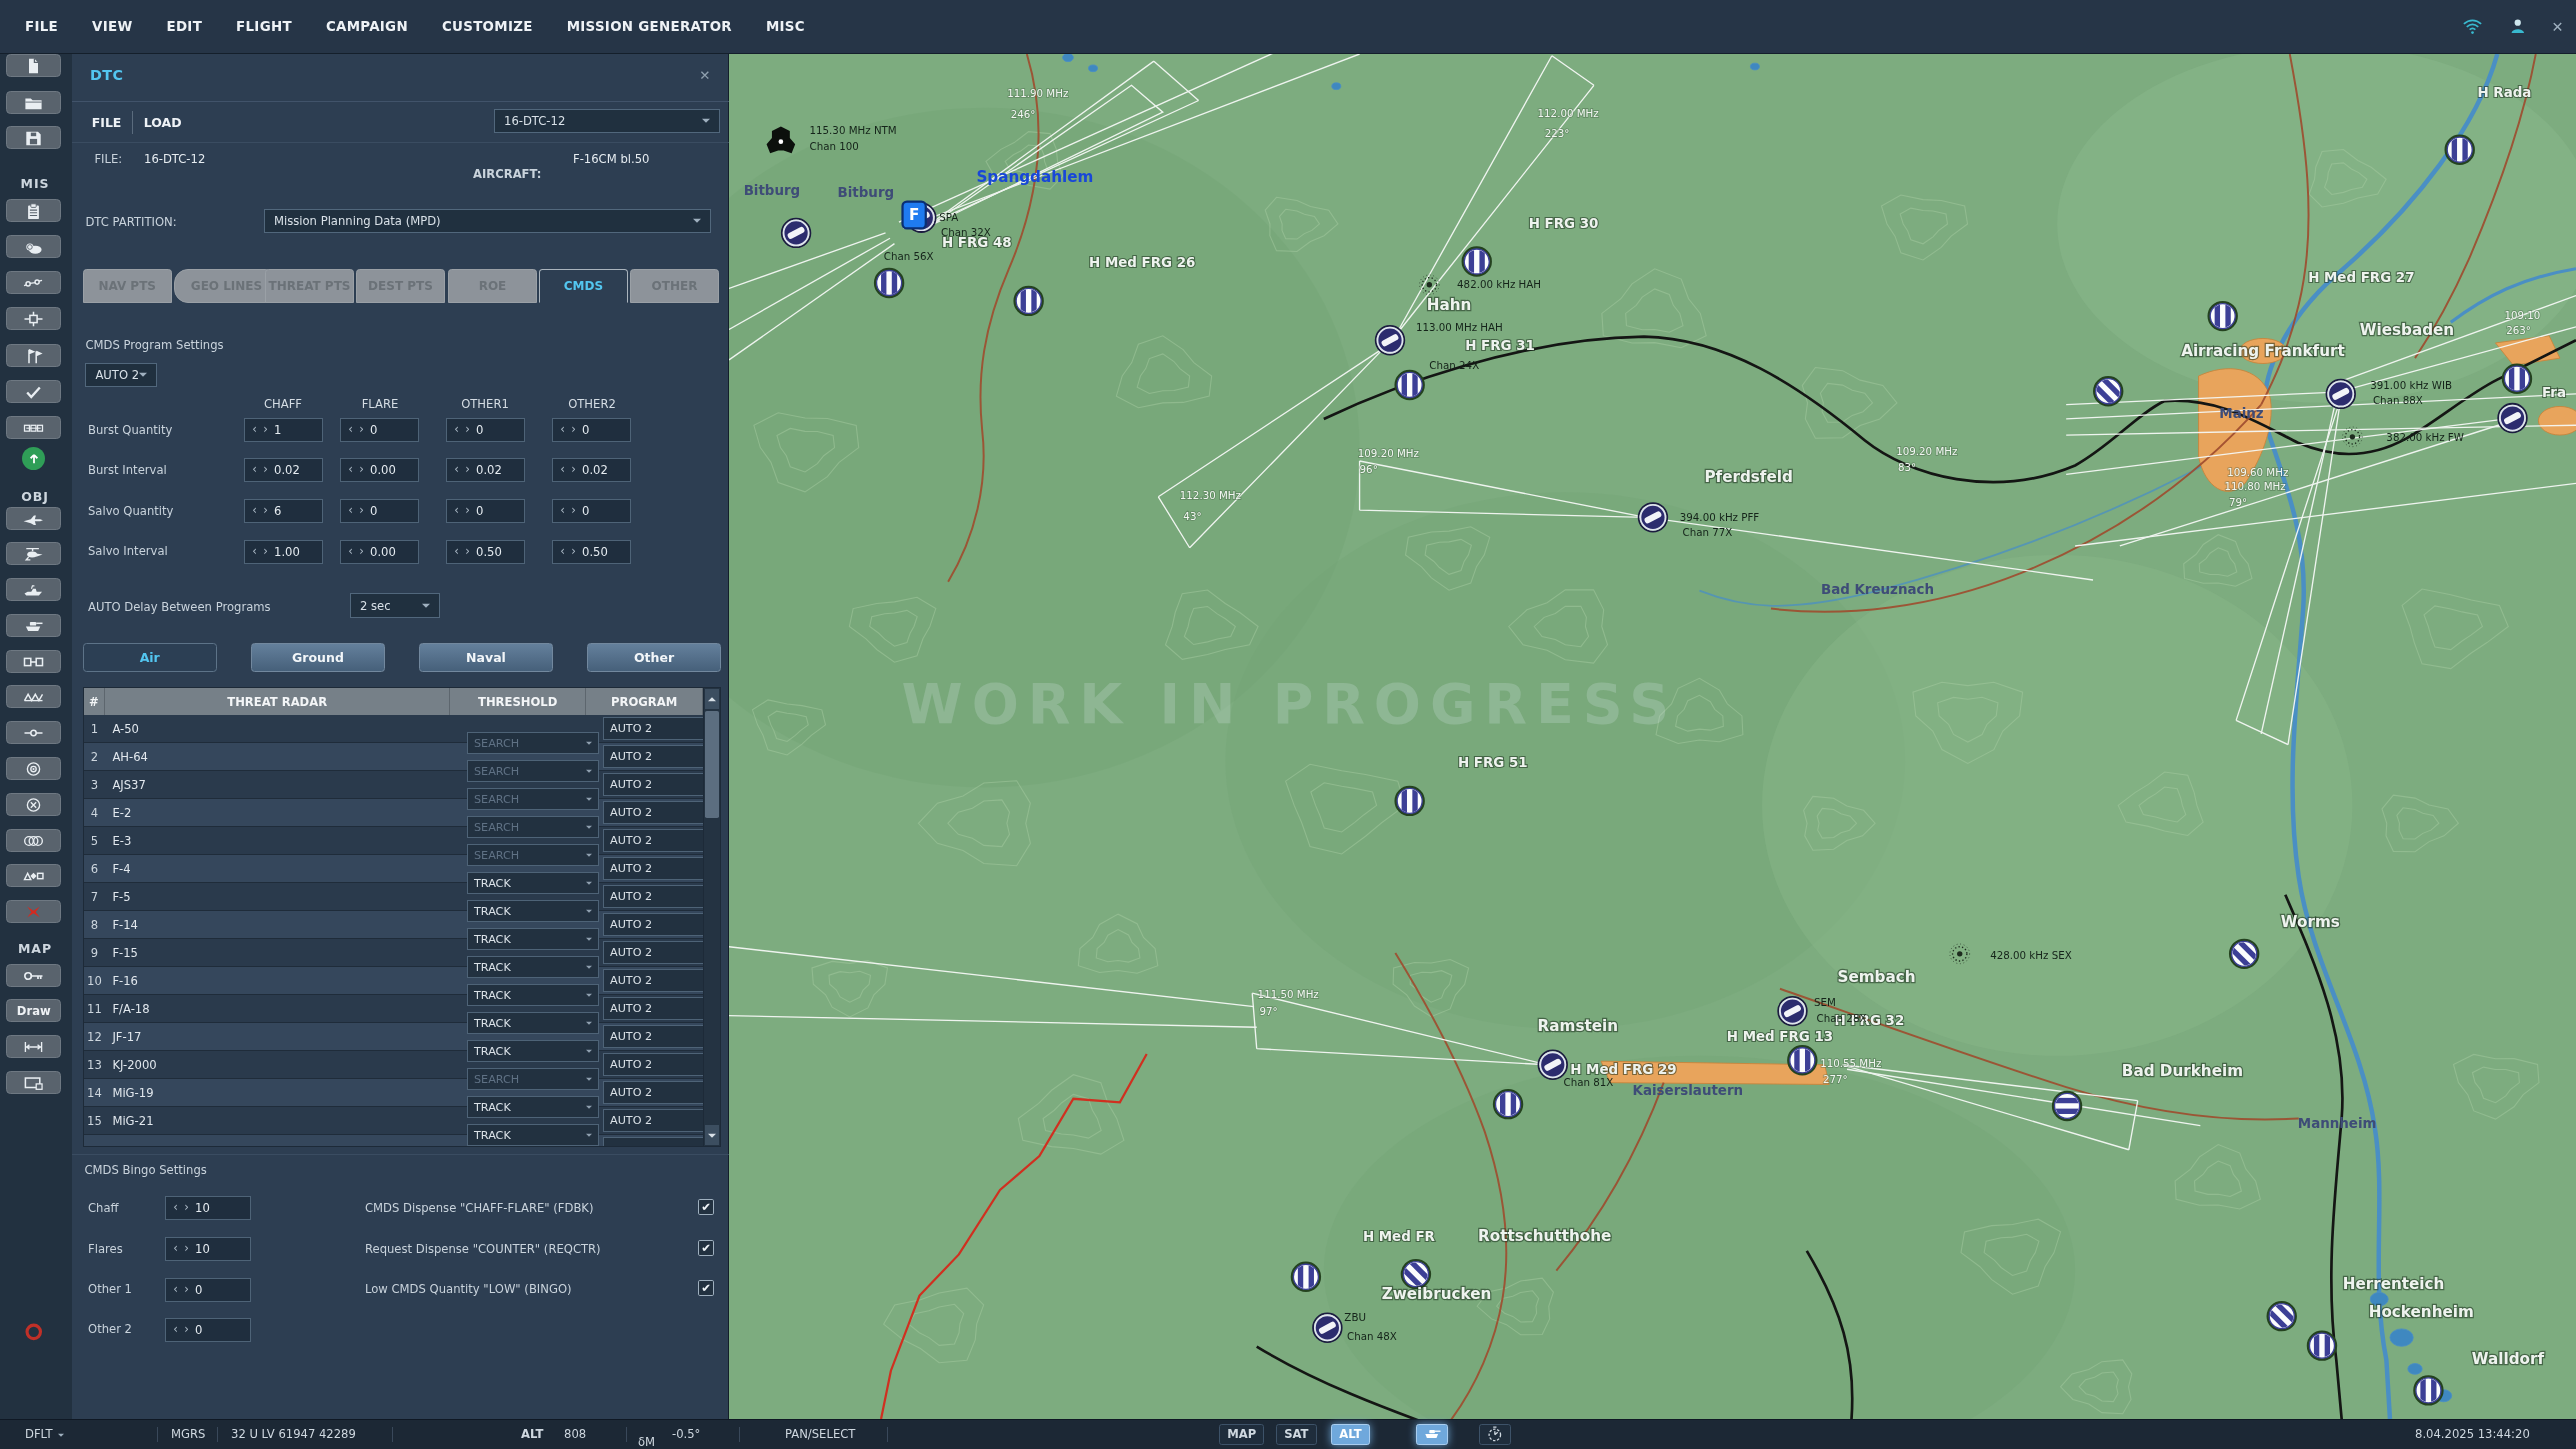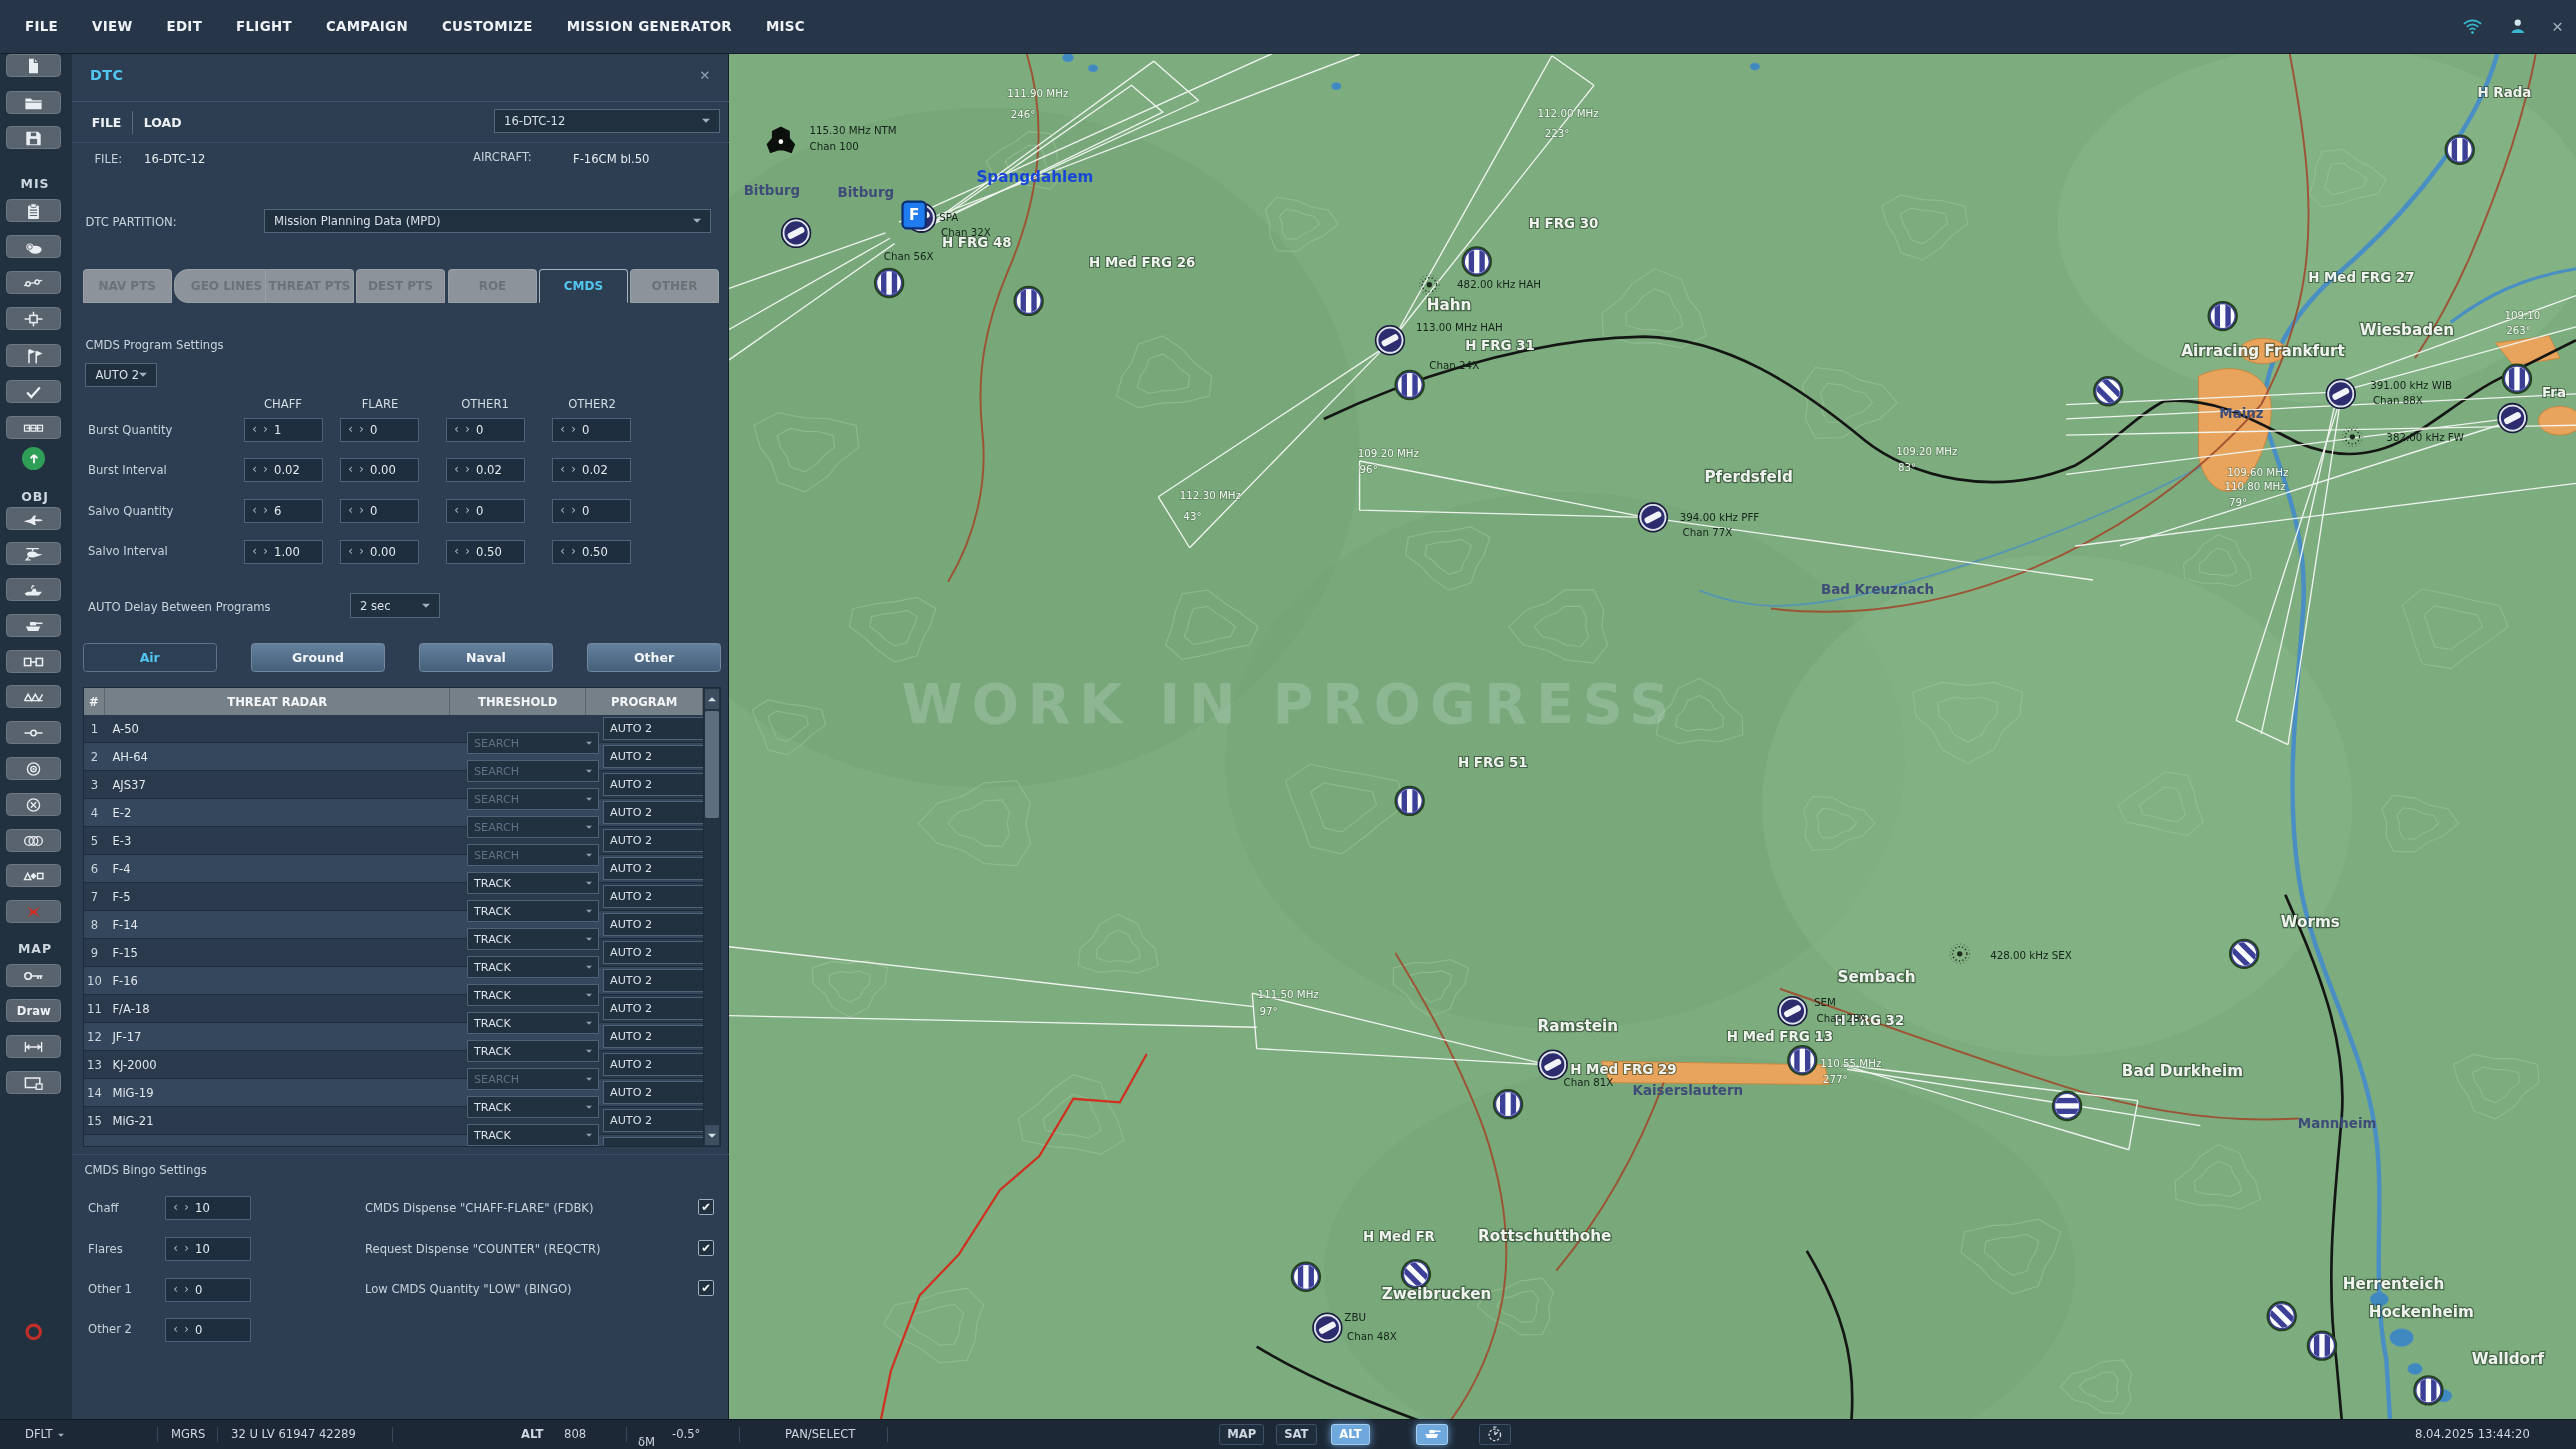--- a/index.html
+++ b/index.html
@@ -356,21 +356,21 @@
       <span>FILE</span>
       <span class="sep"></span>
       <span>LOAD</span>
     </div>
     <div class="dd" style="left:422px;top:55px;width:226px;height:24px;">
       <span>16-DTC-12</span>
     </div>
     <div class="p-div2"></div>
     <span class="lbl" style="left:22.4px;top:98px;">FILE:</span>
     <span class="val" style="left:72px;top:98px;">16-DTC-12</span>
-    <span class="lbl" style="left:401px;top:96px;">AIRCRAFT:</span>
+    <span class="lbl" style="left:401px;top:113px;font-weight:bold;">AIRCRAFT:</span>
     <span class="val" style="left:501px;top:98px;">F-16CM bl.50</span>
     <span class="lbl" style="left:13.4px;top:161px;">DTC PARTITION:</span>
     <div class="dd" style="left:192px;top:155px;width:447px;height:24px;">
       <span>Mission Planning Data (MPD)</span>
     </div>
     <div id="tabs">
         <div class="tab" style="left: 10.7px; width: 89px;">NAV PTS</div>
         <div class="tab" style="left: 102px; width: 105px; border-radius: 14px;">GEO LINES</div>
         <div class="tab" style="left: 193px; width: 89px;">THREAT PTS</div>
         <div class="tab" style="left: 284px; width: 89px;">DEST PTS</div>

